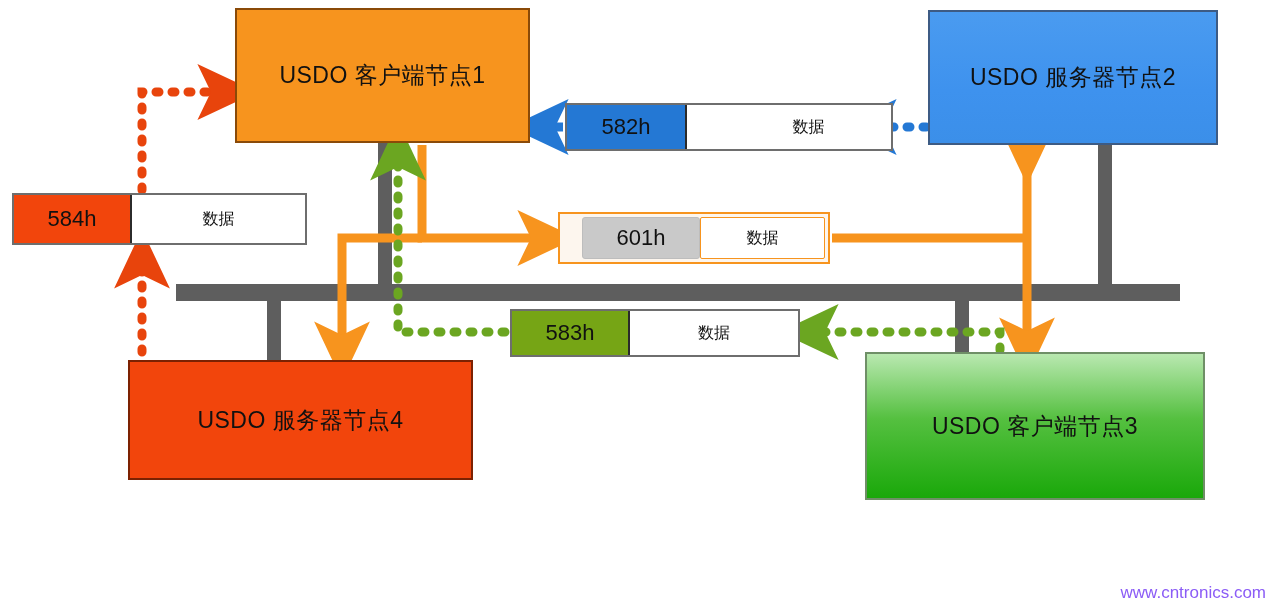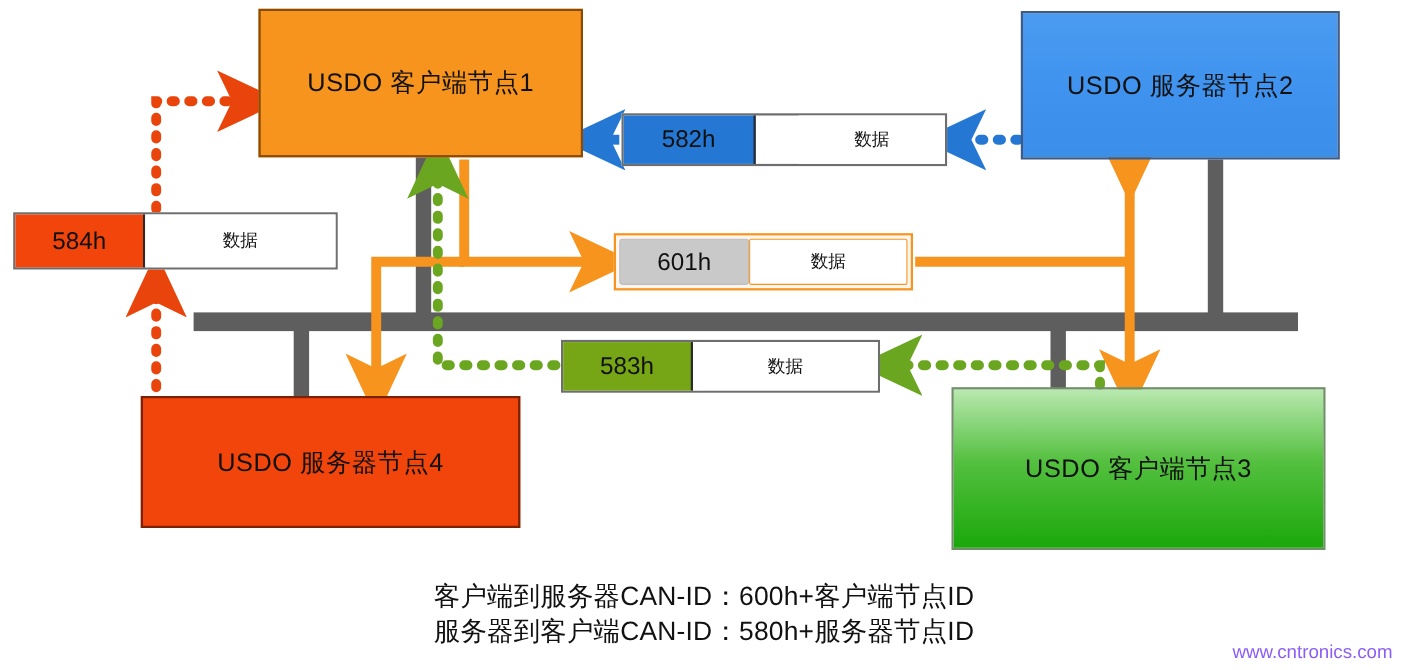--- a/index.html
+++ b/index.html
@@ -22,29 +22,29 @@
          background:linear-gradient(180deg,#b9e8b0 0%,#55c040 45%,#1aa80a 100%);
          border:2px solid #6f8f67;}
 
   .msg{position:absolute;display:flex;align-items:stretch;box-sizing:border-box;
        background:#fff;border:2px solid #6e6e6e;}
   .msg .id{display:flex;align-items:center;justify-content:center;
            font-size:22px;color:#111;box-sizing:border-box;}
   .msg .data{flex:1;display:flex;align-items:center;justify-content:center;
              font-size:16px;color:#111;background:#fff;box-sizing:border-box;}
 
-  #msg582{left:565px;top:103px;width:296px;height:48px;gap:39px;}
+  #msg582{left:565px;top:103px;width:328px;height:48px;gap:39px;}
   #msg582 .id{width:120px;background:#2478D4;border-right:2px solid #2b2b2b;}
   #msg584{left:12px;top:193px;width:295px;height:52px;}
   #msg584 .id{width:118px;background:#F2450C;border-right:2px solid #2b2b2b;}
   #msg583{left:510px;top:309px;width:290px;height:48px;text-align:center;}
   #msg583 .id{width:118px;background:#76A515;border-right:2px solid #2b2b2b;}
   #msg601{left:558px;top:212px;width:272px;height:52px;border:2px solid #F7941E;
           background:#fdf6ee;padding:3px;}
-  #msg601 .id{width:118px;background:#c9c9c9;border:1px solid #bdbdbd;border-radius:3px;}
+  #msg601 .id{width:118px;background:#c9c9c9;border:1px solid #bdbdbd;border-radius:3px;margin-left:19px;}
   #msg601 .data{border:1px solid #F7941E;border-radius:2px;}
 
   .caption{position:absolute;left:0;top:527px;width:1280px;text-align:center;
            color:#111;font-size:24px;line-height:1.34;letter-spacing:.2px;}
   .caption div{display:block;}
   .watermark{position:absolute;right:14px;bottom:6px;color:#8b5cf6;font-size:17px;}
 </style>
 </head>
 <body>
 
@@ -132,19 +132,15 @@
   <div class="msg" id="msg601">
     <div class="id">601h</div>
     <div class="data">数据</div>
   </div>
 
   <div class="msg" id="msg583">
     <div class="id">583h</div>
     <div class="data">数据</div>
   </div>
 
-  <div class="caption">
-    <div>客户端到服务器CAN-ID：600h+客户端节点ID</div>
-    <div>服务器到客户端CAN-ID：580h+服务器节点ID</div>
-  </div>
 
   <div class="watermark">www.cntronics.com</div>
 </div>
 
 </body></html>

